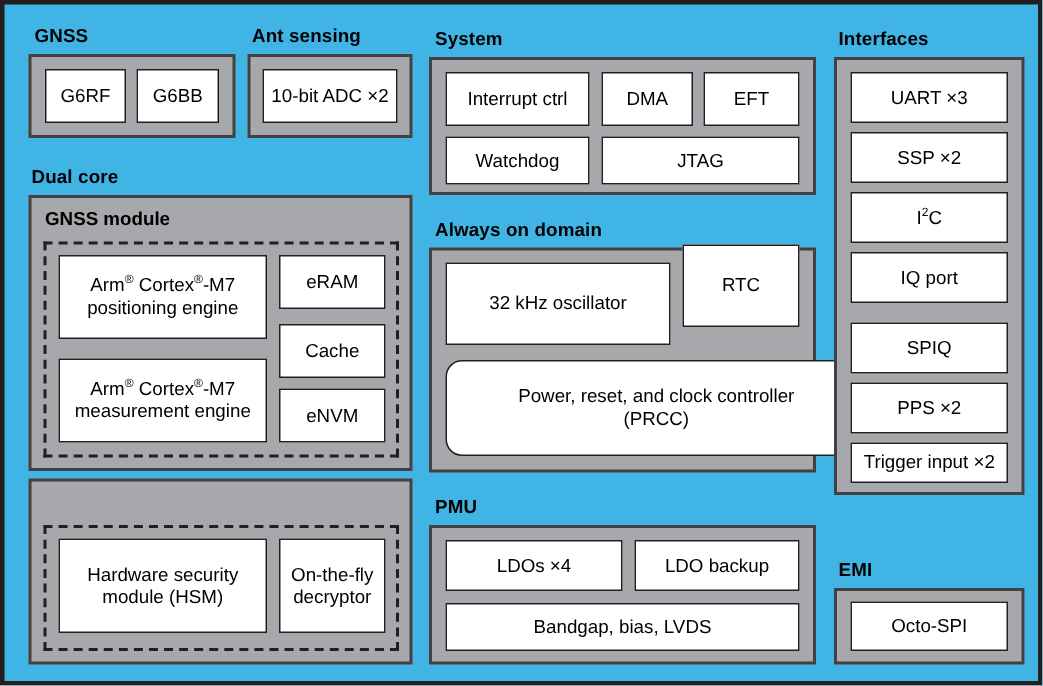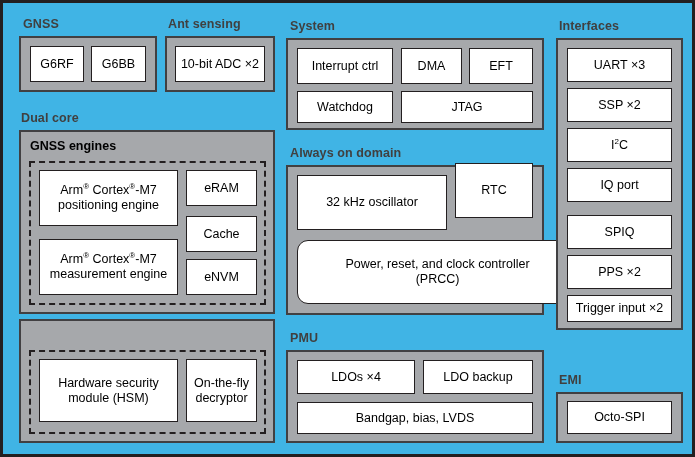--- a/index.html
+++ b/index.html
@@ -11,21 +11,21 @@
     width:695px;height:457px;
     box-sizing:border-box;
     background:#40b4e5;
     border:3px solid #231f20;
     overflow:hidden;
   }
 
   
   .group-title{
     position:absolute;
-    color:#404040;
+    color:#000000;
     font-weight:bold;
     font-size:12.5px;
     line-height:14px;
     letter-spacing:.1px;
     white-space:nowrap;
   }
 
   
   .gbox{
     position:absolute;
@@ -79,21 +79,21 @@
   <div class="wbox" style="left:27px;top:43px;width:54px;height:36px;">G6RF</div>
   <div class="wbox" style="left:88px;top:43px;width:55px;height:36px;">G6BB</div>
 
   <div class="group-title" style="left:165px;top:14px;">Ant sensing</div>
   <div class="gbox" style="left:162px;top:33px;width:110px;height:56px;"></div>
   <div class="wbox" style="left:172px;top:43px;width:90px;height:36px;">10-bit ADC ×2</div>
 
   <div class="group-title" style="left:18px;top:108px;">Dual core</div>
 
   <div class="gbox" style="left:16px;top:127px;width:256px;height:184px;"></div>
-  <div class="gbox-title" style="left:27px;top:136px;">GNSS engines</div>
+  <div class="gbox-title" style="left:27px;top:136px;">GNSS module</div>
   <div class="dashed" style="left:26px;top:158px;width:237px;height:144px;"></div>
 
   <div class="wbox" style="left:36px;top:167px;width:139px;height:56px;">
     <span>
       <span><span>Arm</span><sup>®</sup><span> Cortex</span><sup>®</sup><span>-M7</span></span>
       <br>
       <span>positioning engine</span>
     </span>
   </div>
 

